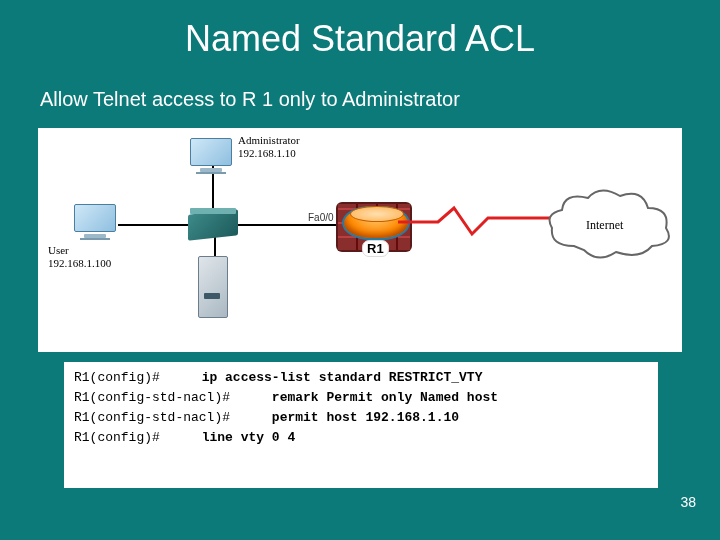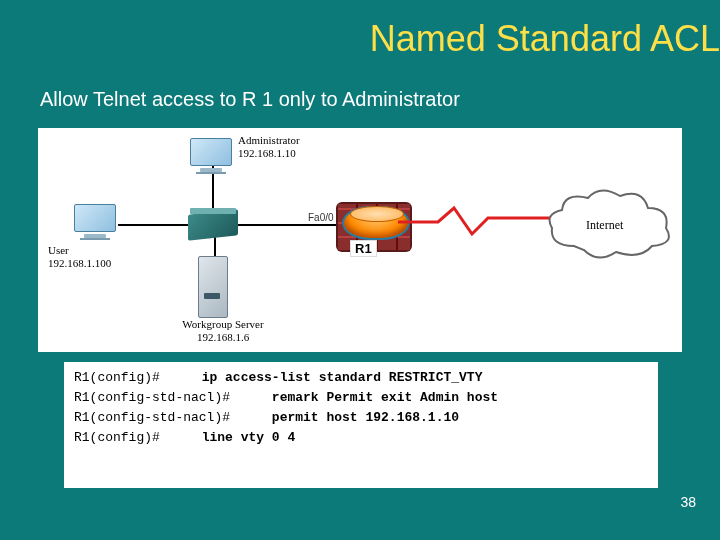--- a/index.html
+++ b/index.html
@@ -14,22 +14,22 @@
   .slide {
     position: relative;
     width: 720px;
     height: 540px;
   }
   .title {
     position: absolute;
     top: 18px;
     left: 0;
     width: 100%;
-    text-align: right;
-    color: #fde047;
+    text-align: center;
+    color: #ffffff;
     font-size: 36px;
     font-weight: 400;
   }
   .subtitle {
     position: absolute;
     top: 88px;
     left: 40px;
     color: #fff;
     font-size: 20px;
   }
@@ -241,53 +241,49 @@
       <div class="screen"></div>
         <div class="base"></div>
         <div class="foot"></div>
     </div>
     <div class="device-label" style="top:116px; left:10px; width:90px; text-align:left;">
       <div>User</div>
       <div>192.168.1.100</div>
     </div>
 
     <div class="server" style="top:128px; left:160px;"></div>
-    <div class="device-label" style="top:190px; left:130px; width:110px;">
-      <div>Workgroup Server</div>
-      <div>192.168.1.6</div>
-    </div>
 
     <div class="iface-label" style="top:84px; left:268px;">Fa0/0</div>
 
     <div class="firewall" style="top:74px; left:298px;">
       <div class="bricks"></div>
     </div>
 
     <div class="router" style="top:78px; left:304px;">
       <div class="body">
           <div class="top"></div>
         </div>
     </div>
-    <div class="rtr-label" style="top:112px; left:312px;">R1</div>
+    <div class="rtr-label" style="top:112px; left:324px;border-radius:7px;">R1</div>
 
     <svg style="position:absolute; top:60px; left:360px; width:170px; height:60px;">
       <polyline class="redlink1" points="0,34 40,34 56,20 74,46 90,30 168,30" stroke-width="3"></polyline>
     </svg>
 
     <div class="cloud" style="top:58px; left:506px;">
       <svg viewBox="0 0 130 80">
         <path d="M30 60 Q6 60 8 42 Q0 28 18 24 Q20 6 44 12 Q56 -2 76 10 Q98 2 104 22 Q126 22 122 42 Q132 58 108 60 Q96 74 72 66 Q54 78 40 64 Z" fill="#fff" stroke="#666" stroke-width="2"></path>
       </svg>
     </div>
     <div class="device-label" style="top:90px; left:548px; font-size:12px;">Internet</div>
 
   </div>
 
   <div class="cli">
     <div class="cli-line"><span class="prompt">R1(config)# </span><span class="cmd">ip access-list standard RESTRICT_VTY</span></div>
-    <div class="cli-line"><span class="prompt">R1(config-std-nacl)# </span><span class="cmd">remark Permit exit Admin host</span></div>
+    <div class="cli-line"><span class="prompt">R1(config-std-nacl)# </span><span class="cmd">remark Permit only Named host</span></div>
     <div class="cli-line"><span class="prompt">R1(config-std-nacl)# </span><span class="cmd">permit host 192.168.1.10</span></div>
     <div class="cli-line"><span class="prompt">R1(config)# </span><span class="cmd">line vty 0 4</span></div>
   </div>
 
   <div class="pagenum">38</div>
 
 </div>
 
 </body></html>

